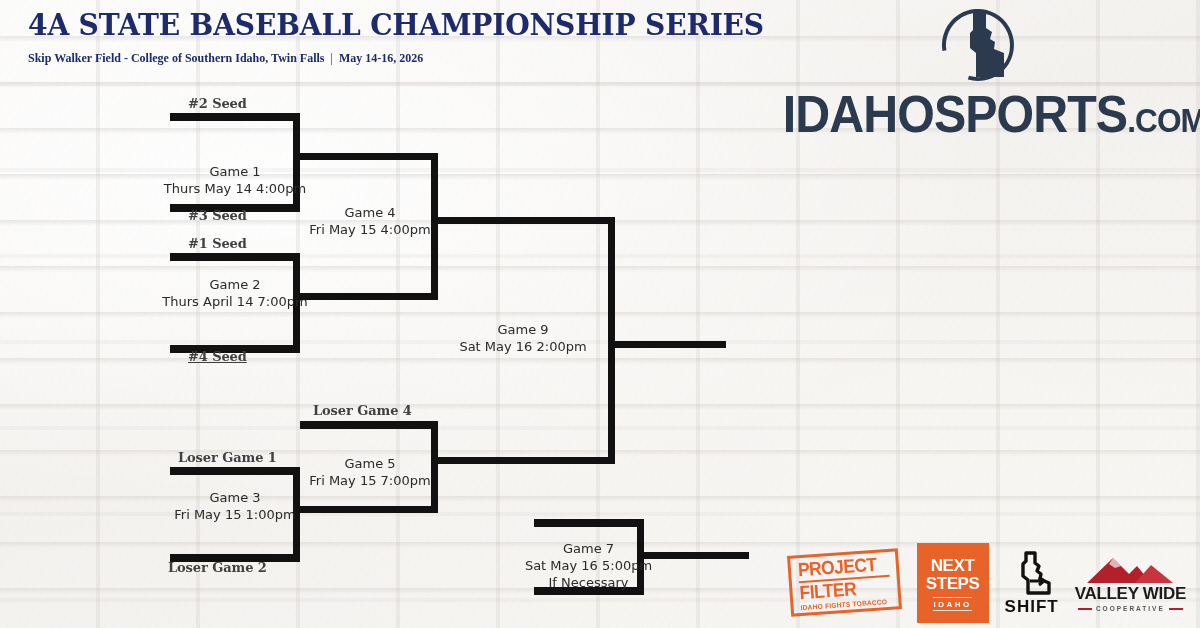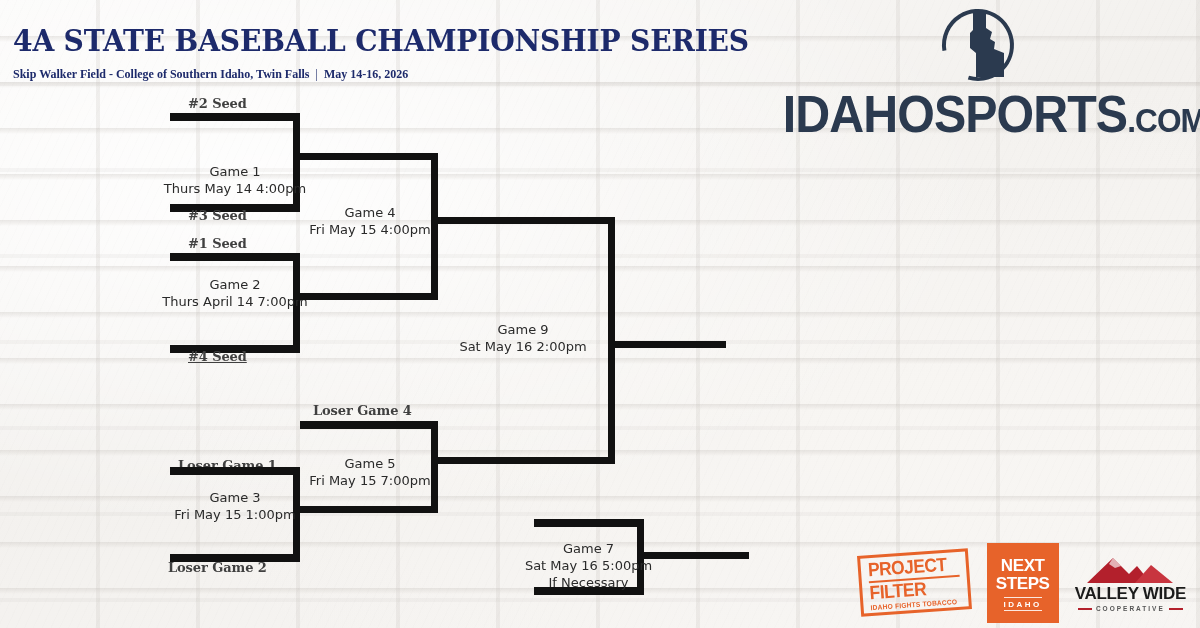--- a/index.html
+++ b/index.html
@@ -59,24 +59,23 @@
         rgba(255,255,255,0.0) 7px,
         rgba(0,0,0,0.012) 7px,
         rgba(0,0,0,0.012) 8px
       );
     opacity: .85;
   }
 
   
   #header {
     position: absolute;
-    left: 13px;
+    left: 28px;
     top: 8px;
     z-index: 6;
-    margin-top: 16px;
   }
   #event-title {
     font-family: "DejaVu Serif", serif;
     font-weight: bold;
     font-size: 29px;
     letter-spacing: -0.2px;
     color: #1d2a6b;
     white-space: nowrap;
     transform: scaleX(0.97);
     transform-origin: left center;
@@ -302,21 +301,21 @@
   </div>
   <div class="bline" style="left:293px; top:293px; width:145px; height:7px;"></div>
 
   <div class="bline" style="left:431px; top:153px; width:7px; height:147px;"></div>
   <div class="game-label" style="left:295px; top:205px; width:150px;">
     <div>Game 4</div>
     <div>Fri May 15 4:00pm</div>
   </div>
   <div class="bline" style="left:431px; top:217px; width:184px; height:7px;"></div>
 
-  <div class="slot-label" style="left:178px; top:450px;margin-top:8px;">Loser Game 1</div>
+  <div class="slot-label" style="left:178px; top:450px;">Loser Game 1</div>
   <div class="bline" style="left:170px; top:467px; width:130px; height:8px;"></div>
   <div class="bline" style="left:293px; top:467px; width:7px; height:95px;"></div>
   <div class="bline" style="left:170px; top:554px; width:130px; height:8px;"></div>
   <div class="slot-label" style="left:168px; top:560px;">Loser Game 2</div>
   <div class="game-label" style="left:160px; top:490px; width:150px;">
     <div>Game 3</div>
     <div>Fri May 15 1:00pm</div>
   </div>
   <div class="bline" style="left:293px; top:506px; width:145px; height:7px;"></div>
 
@@ -358,20 +357,27 @@
       <div class="pf-sub">IDAHO FIGHTS TOBACCO</div>
     </div>
   </div>
 
   <div class="sponsor" id="sponsor-next-steps">
     <div class="ns-1">NEXT</div>
     <div class="ns-2">STEPS</div>
     <div class="ns-3">IDAHO</div>
   </div>
 
+  <div class="sponsor" id="sponsor-shift">
+    <svg width="44" height="46" viewBox="0 0 44 46">
+      <path d="M16 3 L25 3 L25 13 L29 16 L27 21 L31 24 L30 29 L39 33 L39 43 L18 43 L18 30 L13 26 L13 14 L16 11 Z" fill="none" stroke="#111" stroke-width="3.4" stroke-linejoin="round"></path>
+      <path d="M20 31 L33 31 M29 27 L34 31 L29 35" fill="none" stroke="#111" stroke-width="3" stroke-linejoin="round"></path>
+    </svg>
+    <div class="shift-word">SHIFT</div>
+  </div>
 
   <div class="sponsor" id="sponsor-valley-wide">
     <svg width="106" height="30" viewBox="0 0 106 30">
       <path d="M10 29 L36 4 L52 20 L60 12 L74 29 Z" fill="#b3202c"></path>
       <path d="M58 29 L74 11 L96 29 Z" fill="#c8353f"></path>
       <path d="M36 4 L44 12 L38 14 L32 10 Z" fill="#ffffff" opacity=".65"></path>
     </svg>
     <div class="vw-name">VALLEY WIDE</div>
     <div class="vw-sub">
       <span class="dash"></span>

